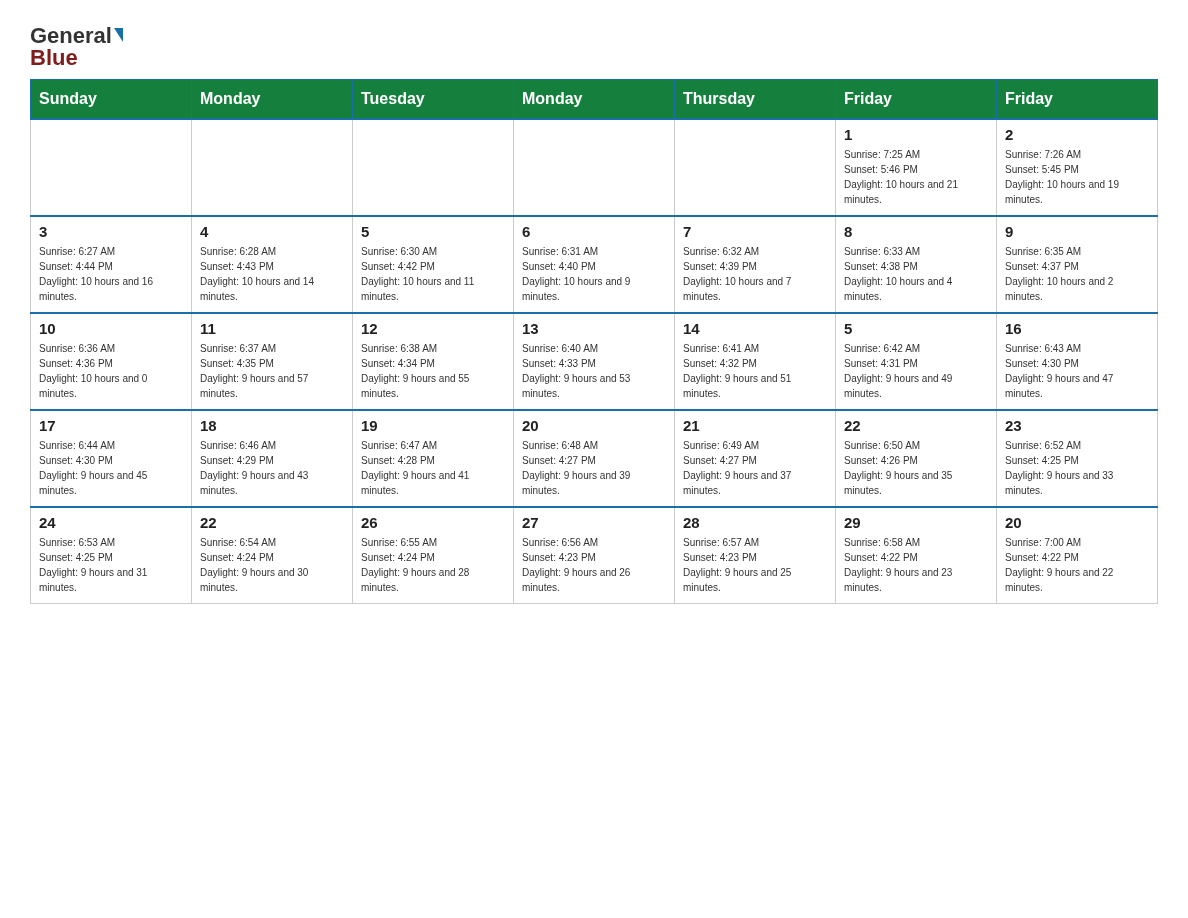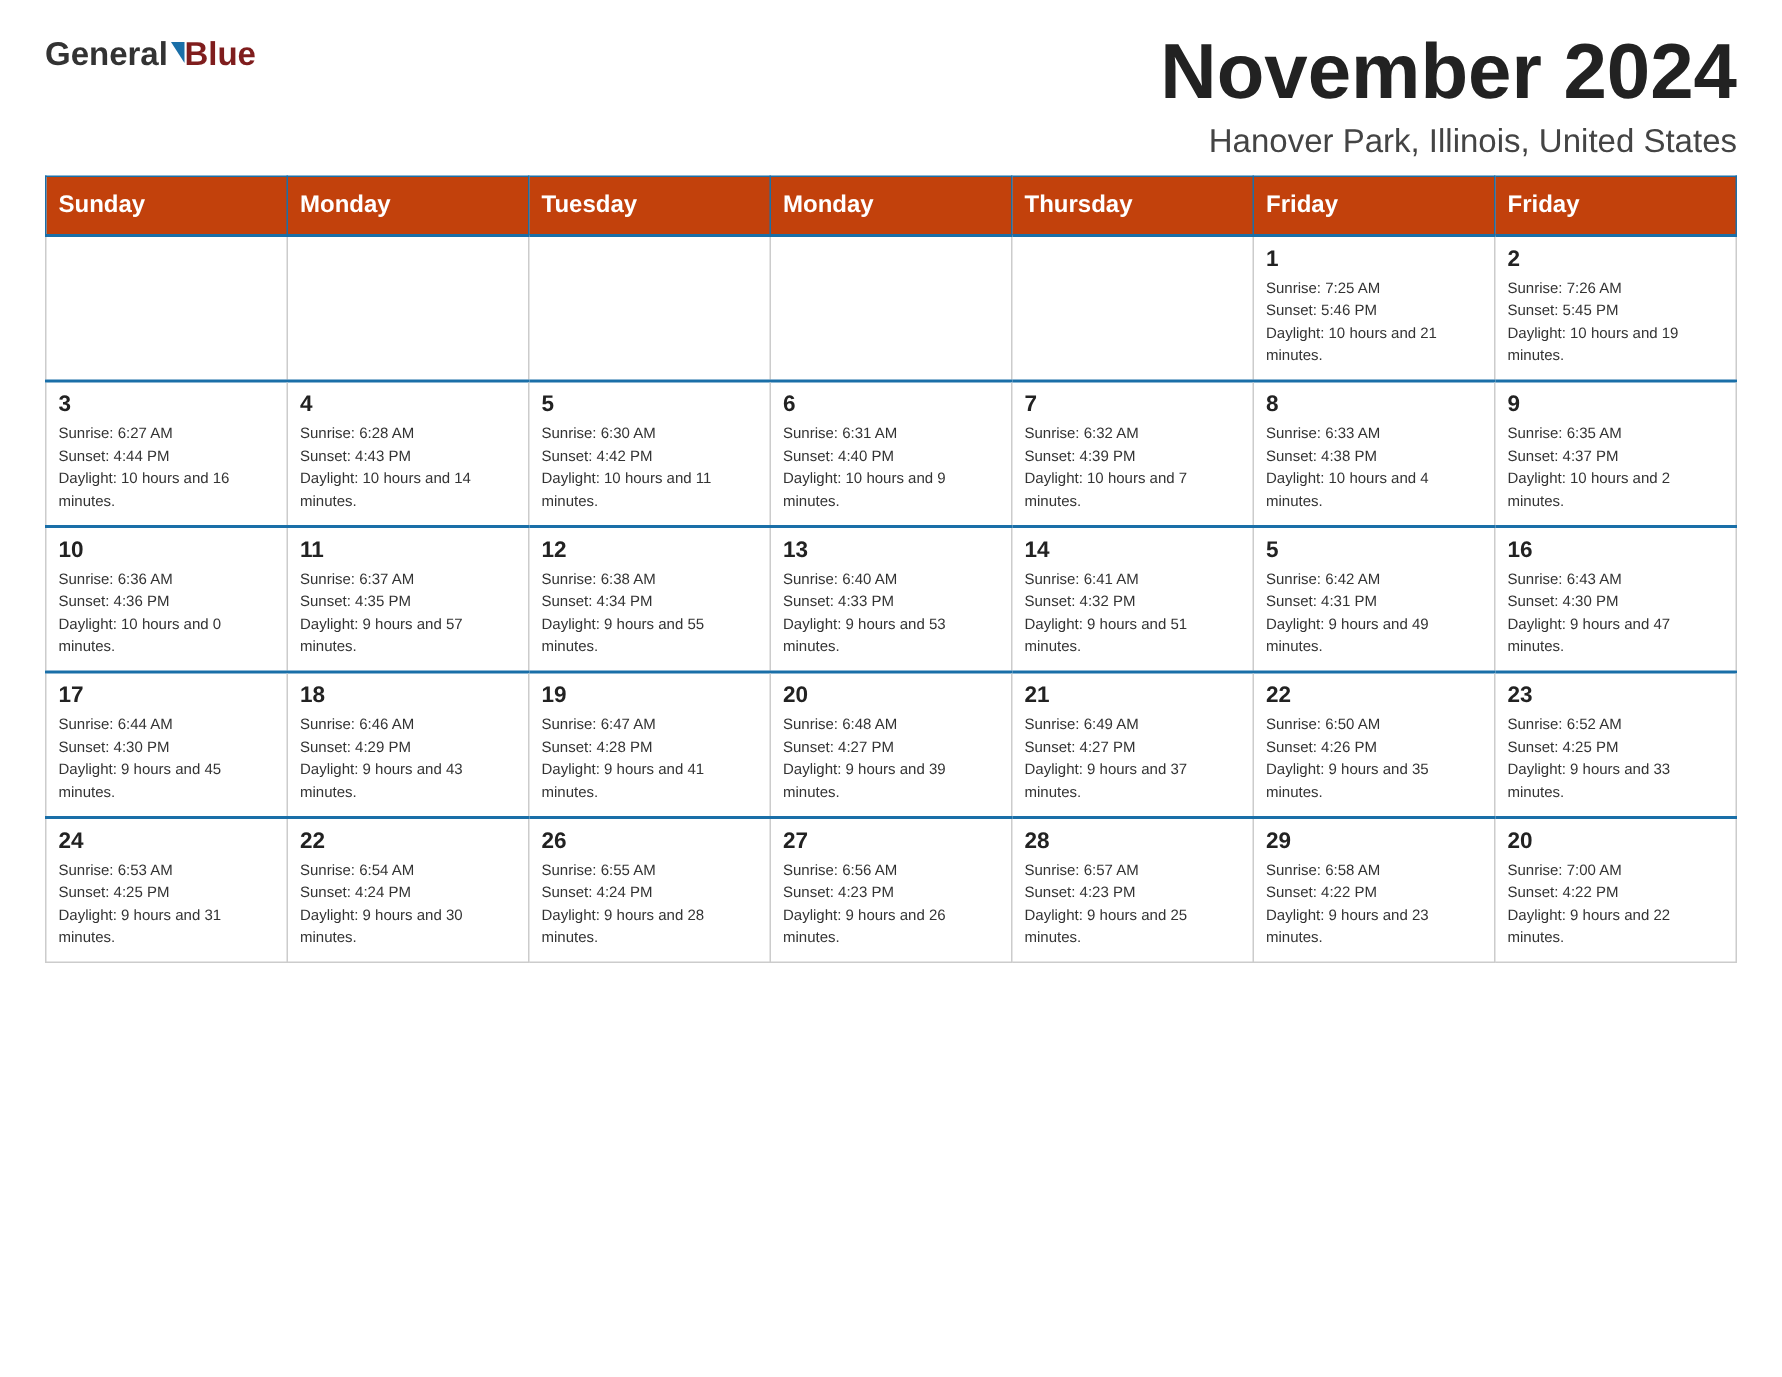--- a/index.html
+++ b/index.html
@@ -11,21 +11,21 @@
       padding: 20px 30px;
     }
     .header {
       display: flex;
       align-items: flex-start;
       justify-content: space-between;
       margin-bottom: 10px;
     }
     .logo {
       display: flex;
-      flex-direction: row;
+      flex-direction: column;
       align-items: flex-start;
       margin-top: 5px;
     }
     .logo-text-general {
       font-size: 22px;
       font-weight: bold;
       color: #333;
       line-height: 1;
     }
     .logo-text-blue {
@@ -62,21 +62,21 @@
       font-size: 22px;
       color: #444;
       margin-top: 4px;
     }
     .calendar {
       width: 100%;
       border-collapse: collapse;
       margin-top: 10px;
     }
     .calendar th {
-      background-color: #c2410c;
+      background-color: #15803d;
       color: #fff;
       font-size: 16px;
       font-weight: bold;
       padding: 10px 8px;
       text-align: left;
       border: 1px solid #1a6fa8;
     }
     .calendar td {
       vertical-align: top;
       padding: 6px 8px 8px 8px;
@@ -108,24 +108,20 @@
 </head>
 <body>
 
 <div class="header">
   <div class="logo">
     <div class="logo-row1">
       <span class="logo-text-general">General</span>
       <span class="logo-triangle"></span>
     </div>
     <span class="logo-text-blue">Blue</span>
-  </div>
-  <div class="title-section">
-    <div class="month-title">November 2024</div>
-    <div class="location-title">Hanover Park, Illinois, United States</div>
   </div>
 </div>
 
 <table class="calendar">
   <thead>
     <tr>
     <th>Sunday</th>
         <th>Monday</th>
         <th>Tuesday</th>
         <th>Monday</th>

